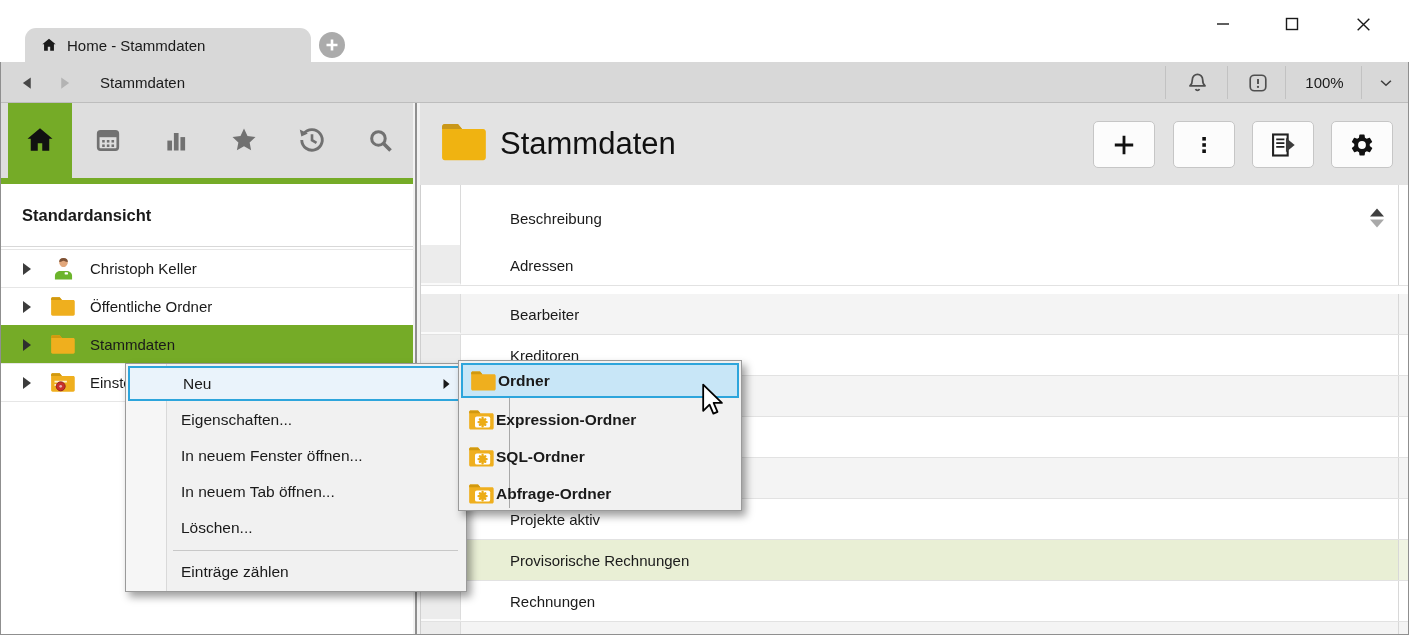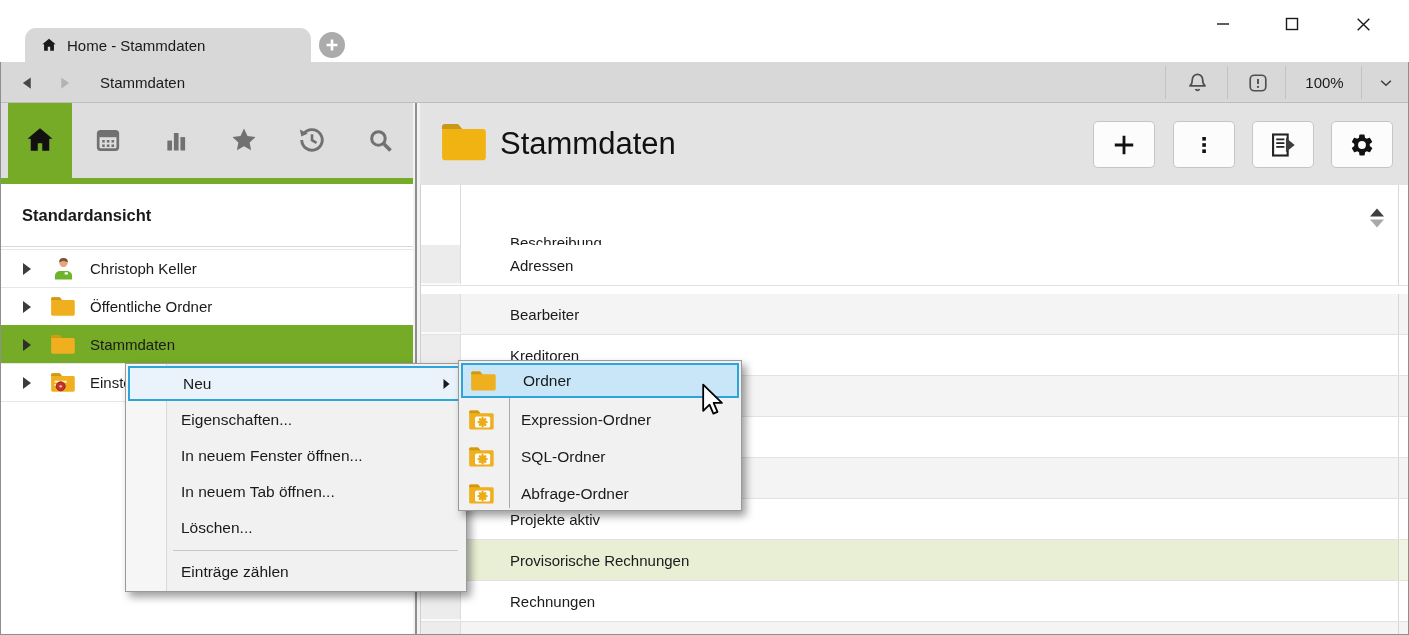--- a/index.html
+++ b/index.html
@@ -45,21 +45,21 @@
 
   
   .main-header{left:420px;top:103px;width:989px;height:82px;background:#e3e3e3;}
   .main-title{left:500px;top:103px;height:82px;display:flex;align-items:center;font-size:31px;color:#111;}
   .tool-btn{top:121px;width:62px;height:47px;background:#fcfcfc;border:1px solid #c6c6c6;border-radius:5px;box-sizing:border-box;display:flex;align-items:center;justify-content:center;}
 
   
   .table-area{left:420px;top:185px;width:989px;height:450px;background:#fff;border-left:1px solid #cfcfcf;box-sizing:border-box;}
   .thead{left:421px;top:185px;width:988px;height:67px;background:#fff;border-bottom:1px solid #cfcfcf;box-sizing:border-box;display:flex;}
   .thead .hgut{width:40px;border-right:1px solid #dadada;box-sizing:border-box;}
-  .thead .hcell{flex:1;display:flex;align-items:flex-end;padding-left:49px;font-size:15px;position:relative;}
+  .thead .hcell{flex:1;display:flex;align-items:center;padding-left:49px;font-size:15px;position:relative;}
   .thead .hstrip{width:11px;border-left:1px solid #d8d8d8;box-sizing:border-box;}
   .sort-ico{position:absolute;right:14px;top:50%;transform:translateY(-50%);display:flex;flex-direction:column;gap:3px;}
   .tri-up{width:0;height:0;border-left:7px solid transparent;border-right:7px solid transparent;border-bottom:8px solid #3f3f3f;}
   .tri-down{width:0;height:0;border-left:7px solid transparent;border-right:7px solid transparent;border-top:8px solid #a9a9a9;}
   .trow{left:421px;width:988px;height:41px;display:flex;border-bottom:1px solid #e2e2e2;box-sizing:border-box;}
   .trow .gut{width:40px;background:#ececec;border-right:1px solid #dcdcdc;border-bottom:2px solid #fafafa;box-sizing:border-box;}
   .trow .cell{flex:1;display:flex;align-items:center;padding-left:49px;font-size:15px;}
   .trow .strip{width:11px;border-left:1px solid #d8d8d8;box-sizing:border-box;}
   .v-white .cell,.v-white .strip{background:#fff;}
   .v-alt .cell,.v-alt .strip{background:#f4f4f4;}
@@ -72,21 +72,21 @@
   .ctx-gutter{position:absolute;left:0;top:0;width:41px;height:100%;background:#f6f6f6;border-right:1px solid #d9d9d9;box-sizing:border-box;}
   .ctx-item{position:absolute;left:0;width:100%;height:36px;display:flex;align-items:center;padding-left:55px;box-sizing:border-box;font-size:15.5px;}
   .ctx-item.hl{left:2px;top:2px;width:336px;height:35px;background:#eaf3fb;border:2px solid #2da5dc;padding-left:53px;}
   .ctx-sep{position:absolute;left:47px;right:8px;top:186px;height:1px;background:#c8c8c8;}
   .sub{left:458px;top:360px;width:284px;height:151px;z-index:60;}
   .sub-gutline{position:absolute;left:50px;top:2px;bottom:2px;width:1px;background:#a8a8a8;}
   .sub-item{position:absolute;left:0;width:100%;height:37px;display:flex;align-items:center;box-sizing:border-box;font-size:15.5px;}
   .sub-item.hl{left:2px;top:2px;width:278px;height:35px;background:#c8e6f7;border:2px solid #2da5dc;}
   .sub-ico{width:28px;height:24px;margin-left:9px;}
   .sub-item.hl .sub-ico{margin-left:7px;}
-  .sub-label{margin-left:25px;}
+  .sub-label{font-weight:bold;}
   .submenu-arrow{position:absolute;right:12px;top:50%;transform:translateY(-50%);}
   .cursor{left:700px;top:383px;z-index:100;}
 </style>
 </head>
 <body>
 
 <div class="abs win-frame"></div>
 
 <div class="abs titlebar"></div>
 

